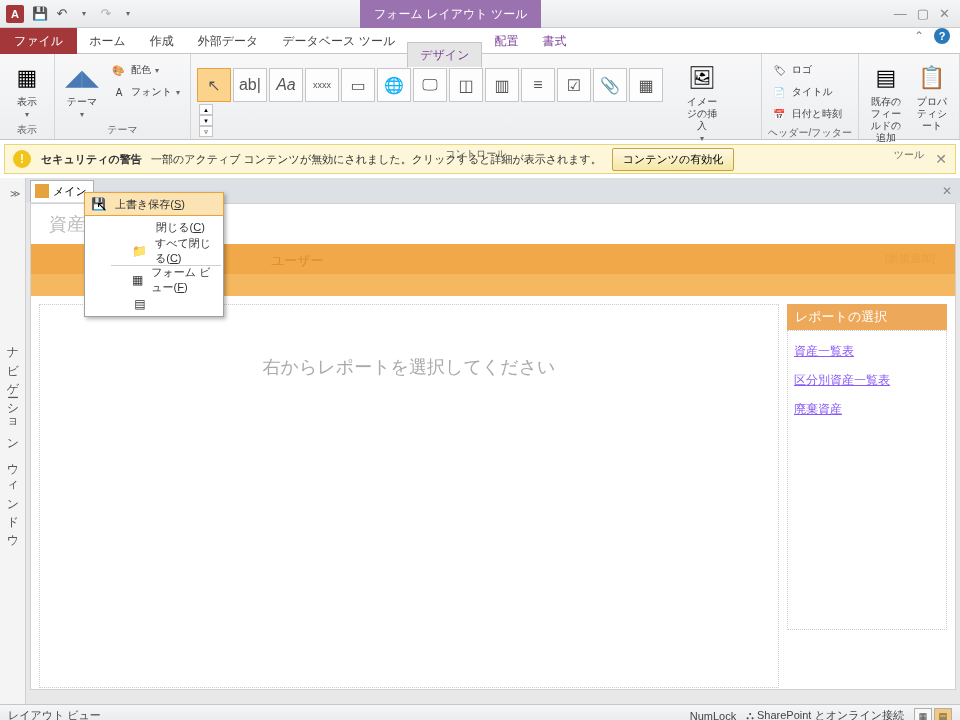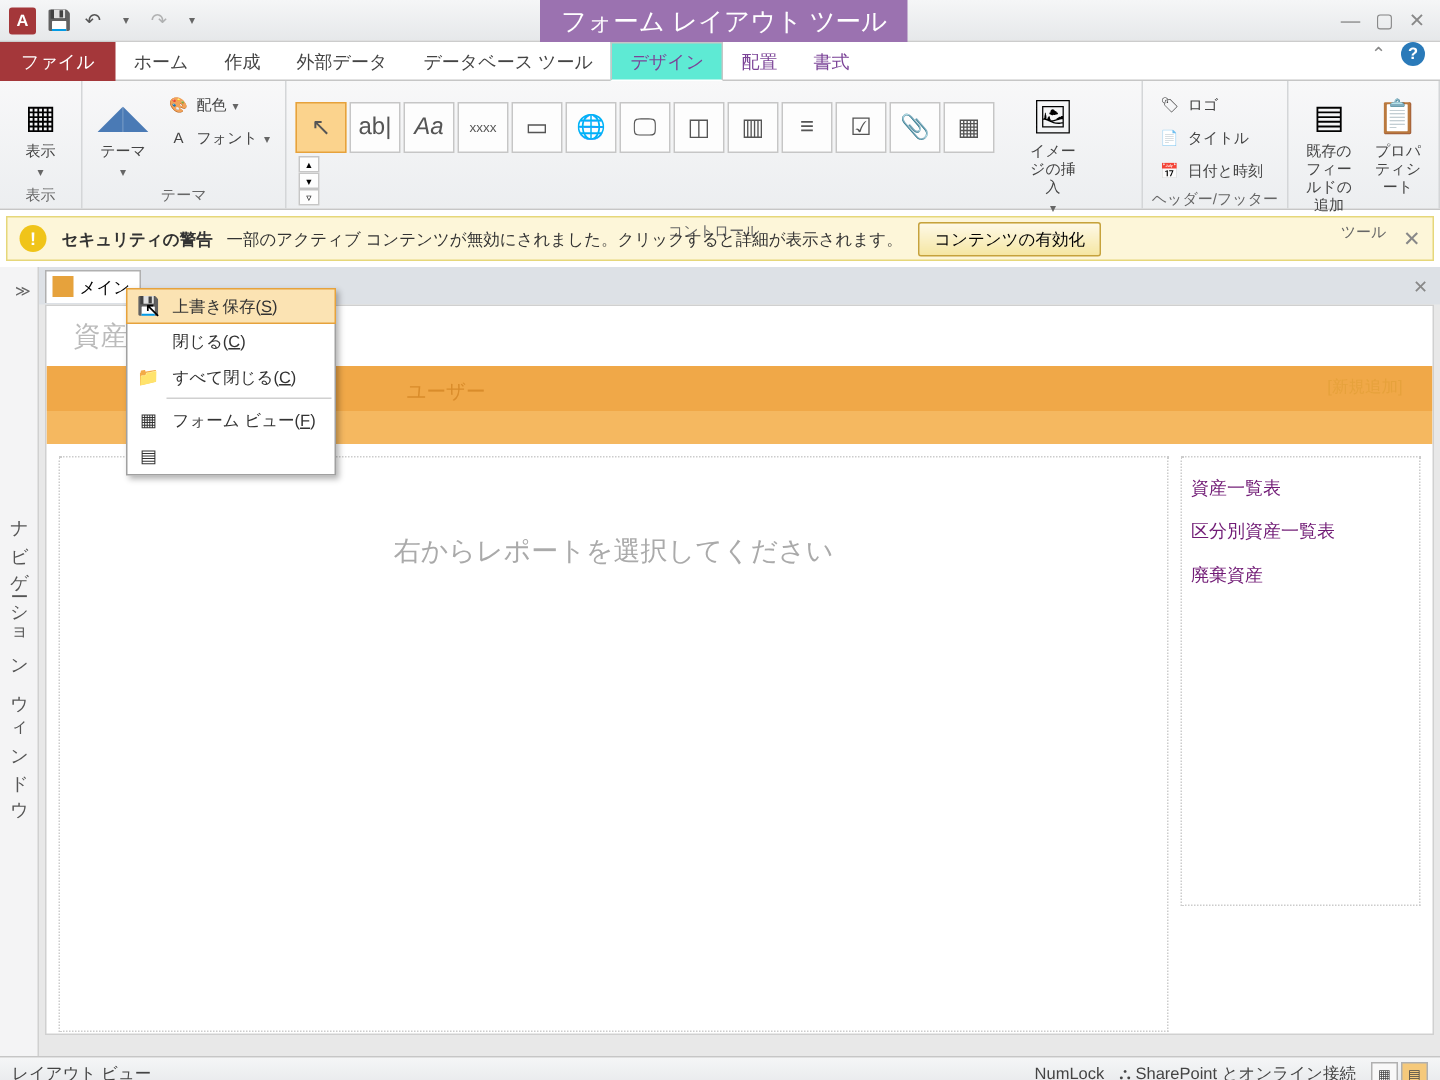--- a/index.html
+++ b/index.html
@@ -2,28 +2,28 @@
 <html><head>
 <meta charset="utf-8">
 <style>
 * { margin: 0; padding: 0; box-sizing: border-box; }
 body { font-family: 'Meiryo UI', 'MS Gothic', sans-serif; font-size: 12px; background: #fff; overflow: hidden; width: 960px; height: 720px; }
 
 .title-bar { height: 28px; background: linear-gradient(#f5f6f7, #e6e8ea); display: flex; align-items: center; border-bottom: 1px solid #ccc; }
 .app-icon { width: 18px; height: 18px; background: #a4373a; color: #fff; display: flex; align-items: center; justify-content: center; font-weight: bold; font-size: 11px; margin: 0 6px; border-radius: 2px; }
 .qat { display: flex; align-items: center; gap: 2px; }
 .qat-btn { width: 20px; height: 20px; display: flex; align-items: center; justify-content: center; color: #555; font-size: 13px; cursor: pointer; }
-.title-context { position: absolute; left: 360px; top: 0; height: 28px; background: #9b72b0; color: #fff; padding: 0 14px; display: flex; align-items: center; font-size: 17px; }
+.title-context { position: absolute; left: 360px; top: 0; height: 28px; background: #9b72b0; color: #fff; padding: 0 14px; display: flex; align-items: center; font-size: 12px; }
 .win-controls { display: flex; gap: 10px; margin-right: 10px; color: #888; }
 .win-controls span { cursor: pointer; font-size: 13px; }
 
 .ribbon-tabs { height: 26px; background: #fff; display: flex; align-items: flex-start; border-bottom: 1px solid #c6c6c6; }
 .file-tab { background: #a4373a; color: #fff; height: 26px; padding: 0 14px; display: flex; align-items: center; cursor: pointer; }
 .ribbon-tab { height: 26px; padding: 0 12px; display: flex; align-items: center; color: #444; cursor: pointer; }
-.ribbon-tab.active { border: 1px solid #c6c6c6; border-bottom: 1px solid #fff; background: #5eead4; margin-bottom: -1px; color: #7b4397; }
+.ribbon-tab.active { border: 1px solid #c6c6c6; border-bottom: 1px solid #fff; background: #e5e5e5; margin-bottom: -1px; color: #7b4397; margin-top: 14px; }
 .ribbon-tab.context { color: #7b4397; }
 .ribbon-help { margin-left: auto; margin-right: 10px; display: flex; gap: 10px; align-items: center; }
 .help-icon { width: 16px; height: 16px; background: #2a7ab9; color: #fff; border-radius: 50%; display: flex; align-items: center; justify-content: center; font-size: 11px; font-weight: bold; cursor: pointer; }
 
 .ribbon-body { height: 86px; background: linear-gradient(#f8f8f9, #eceef0); border-bottom: 1px solid #c6c6c6; display: flex; }
 .ribbon-group { border-right: 1px solid #d4d6d8; padding: 2px 6px; display: flex; flex-direction: column; }
 .group-content { flex: 1; display: flex; align-items: flex-start; gap: 4px; padding-top: 4px; }
 .group-label { text-align: center; font-size: 10px; color: #666; padding: 2px 0; }
 .big-btn { width: 42px; display: flex; flex-direction: column; align-items: center; gap: 2px; cursor: pointer; padding: 2px; }
 .big-btn .icn { width: 32px; height: 32px; display: flex; align-items: center; justify-content: center; font-size: 22px; }
@@ -66,24 +66,24 @@
 .nav-tab-it.faded { color: #d98c2b; }
 .nav-tab-add { position: absolute; right: 20px; top: 48px; color: #e6a23c; font-size: 11px; line-height: 1.2; text-align: center; }
 .sub-bar { height: 22px; background: #f5b860; }
 
 .form-body { display: flex; padding: 8px; gap: 8px; height: 400px; }
 .body-left { flex: 1; border: 1px dotted #ccc; display: flex; align-items: flex-start; justify-content: center; padding-top: 50px; }
 .body-left .msg { font-size: 18px; color: #aaa; font-family: serif; }
 .body-right { width: 160px; }
 .report-header { background: #eda85a; color: #fff; padding: 4px 8px; font-size: 13px; font-family: serif; }
 .report-list { border: 1px dotted #ccc; padding: 6px 4px; height: 300px; }
-.report-list a { display: block; color: #701a75; padding: 6px 2px; font-size: 12px; cursor: pointer; }
+.report-list a { display: block; color: #8b5cf6; text-decoration: underline; padding: 6px 2px; font-size: 12px; cursor: pointer; }
 
 .context-menu { position: absolute; left: 84px; top: 192px; width: 140px; background: #fff; border: 1px solid #a0a0a0; box-shadow: 2px 2px 4px rgba(0,0,0,0.3); z-index: 100; }
-.ctx-item { display: flex; align-items: center; height: 24px; padding: 0 6px; gap: 8px; cursor: pointer; font-size: 11px; color: #333; }
+.ctx-item { display: flex; align-items: center; height: 24px; padding: 0 6px; gap: 8px; cursor: pointer; font-size: 11px; color: #333; margin-left: 41px; }
 .ctx-item:hover, .ctx-item.hov { background: #fbe3b3; border: 1px solid #e6a23c; margin: -1px; }
 .ctx-item .ci { width: 16px; height: 16px; display: flex; align-items: center; justify-content: center; font-size: 12px; }
 .ctx-item .ul { text-decoration: underline; }
 .ctx-sep { height: 1px; background: #d0d0d0; margin: 2px 2px 2px 26px; }
 .cursor-arrow { position: absolute; left: 96px; top: 198px; z-index: 101; font-size: 14px; pointer-events: none; }
 
 .status-bar { height: 22px; background: linear-gradient(#f5f6f7, #e6e8ea); border-top: 1px solid #c6c6c6; display: flex; align-items: center; padding: 0 8px; font-size: 11px; color: #444; }
 .status-right { margin-left: auto; display: flex; align-items: center; gap: 10px; }
 .view-btns { display: flex; gap: 2px; }
 .view-btn { width: 18px; height: 16px; border: 1px solid #b0b0b0; background: #f8f8f8; font-size: 9px; display: flex; align-items: center; justify-content: center; cursor: pointer; }
@@ -264,20 +264,21 @@
         <div class="nav-tab-it faded">ユーザー</div>
       </div>
       <div class="nav-tab-add">[新規追加]</div>
       <div class="sub-bar"></div>
 
       <div class="form-body">
         <div class="body-left">
           <div class="msg">右からレポートを選択してください</div>
         </div>
         <div class="body-right">
+          <div class="report-header">レポートの選択</div>
           <div class="report-list">
             <a>資産一覧表</a>
             <a>区分別資産一覧表</a>
             <a>廃棄資産</a>
           </div>
         </div>
       </div>
     </div>
   </div>
 </div>

